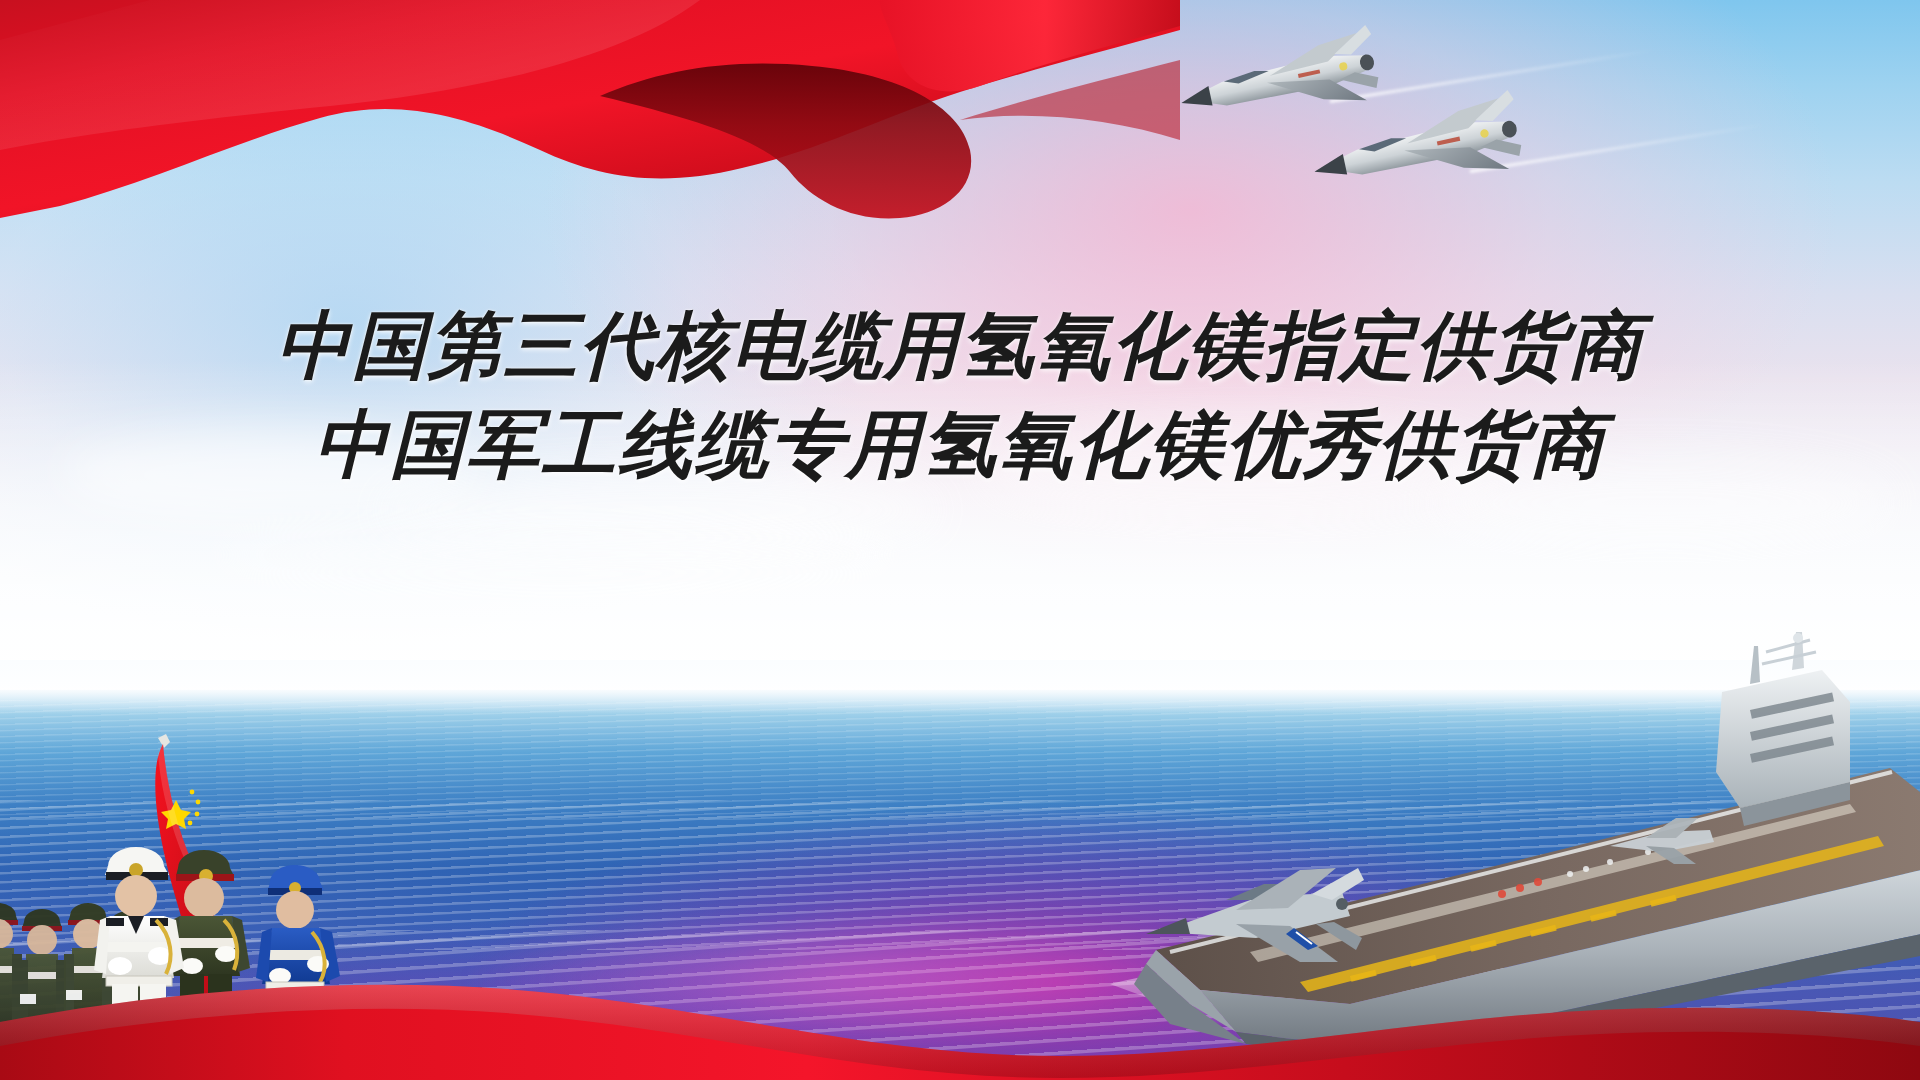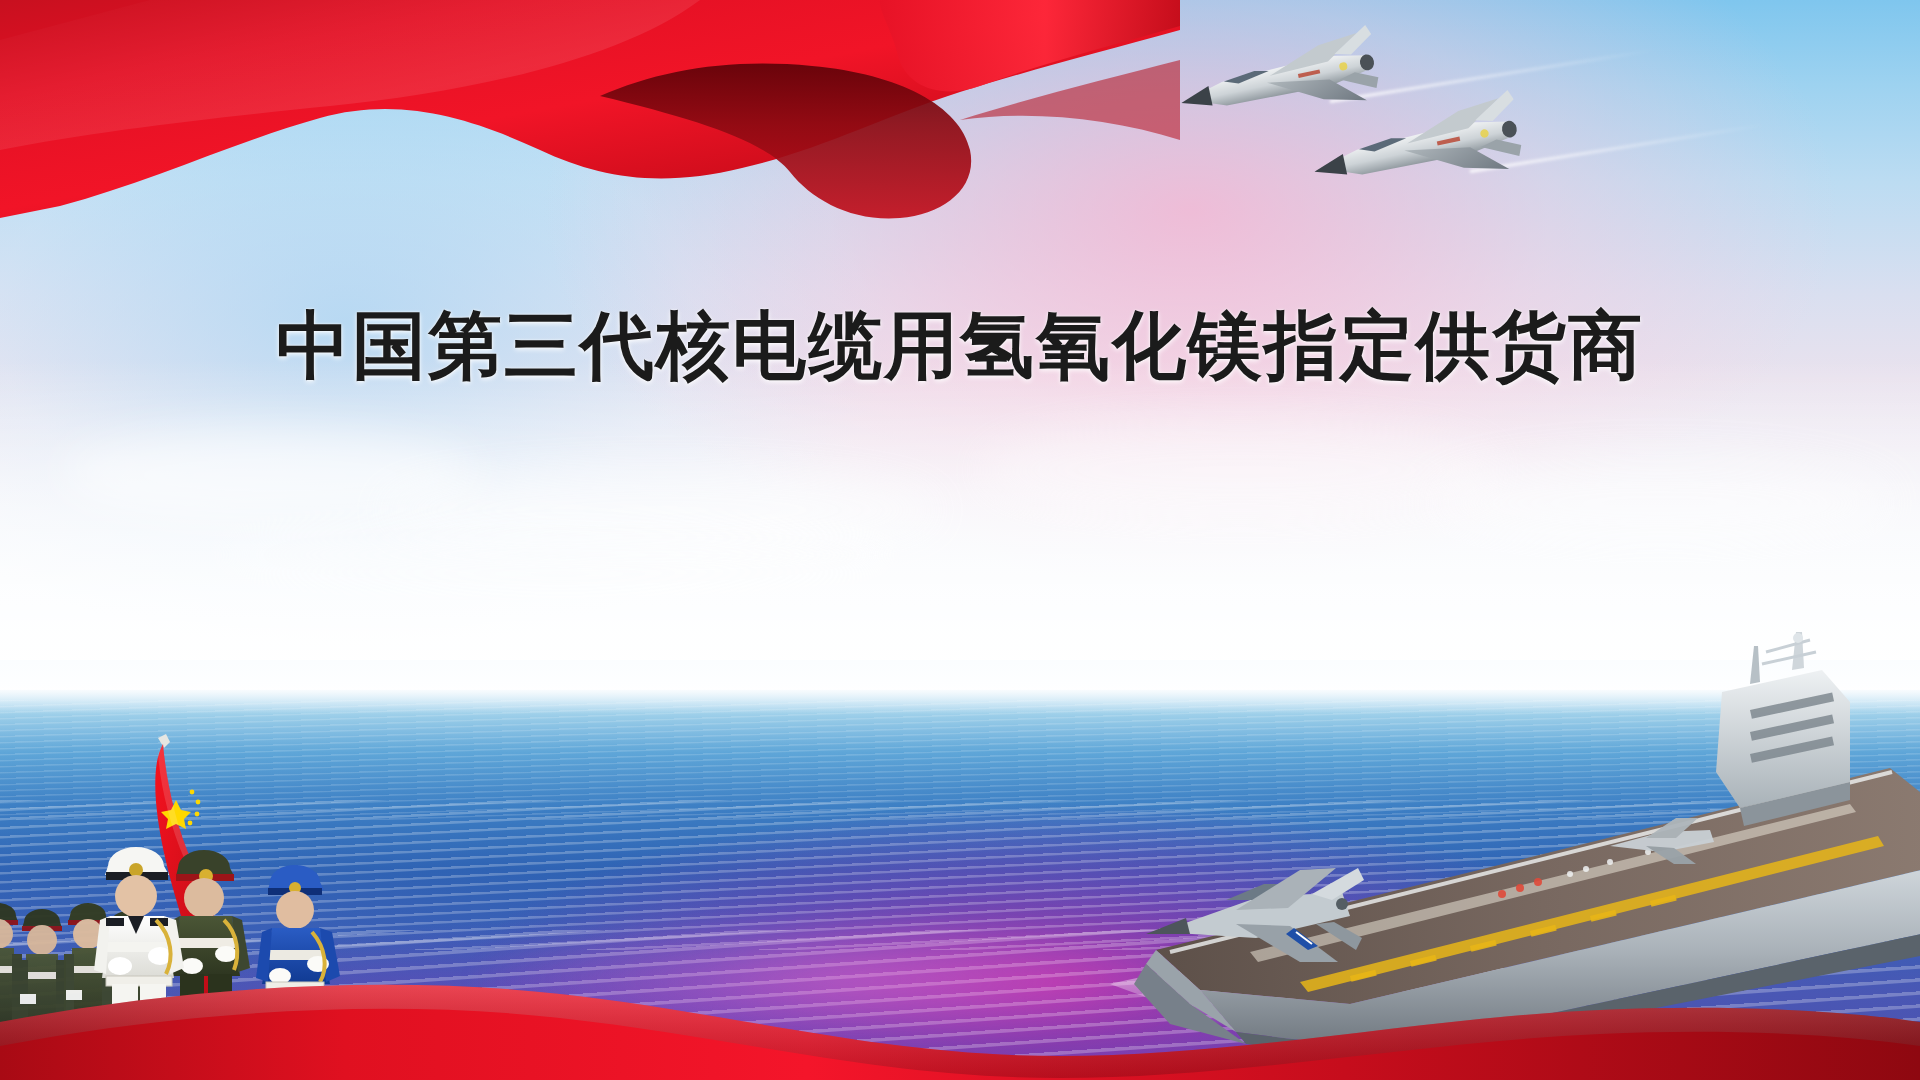--- a/index.html
+++ b/index.html
@@ -77,20 +77,21 @@
     position:absolute;left:300px;top:880px;width:1100px;height:200px;
     background:radial-gradient(ellipse 550px 100px at 50% 50%, rgba(255,120,220,.40) 0%, rgba(255,120,220,0) 70%);
     filter:blur(12px);
   }
 
   
   .titles{
     position:absolute;left:0;top:296px;width:1920px;
     text-align:center;
     z-index:40;
+    font-style:italic;
   }
   .title-line{
     color:#1b1b1b;
     font-weight:700;
     font-size:74px;
     line-height:1.34;
     letter-spacing:2px;
     white-space:nowrap;
     text-shadow:0 2px 5px rgba(255,255,255,.85), 0 0 2px rgba(255,255,255,.9);
   }
@@ -220,20 +221,21 @@
       <path d="M160,26 L196,4 L200,14 L176,30 Z" fill="#d8dee1"></path>
       <path d="M160,52 L194,68 L198,58 L176,48 Z" fill="#9aa3a9"></path>
       <ellipse cx="190" cy="41" rx="7" ry="8" fill="#4a5157"></ellipse>
       <rect x="120" y="38" width="22" height="4" fill="#b8402c" opacity=".8"></rect>
       <circle cx="166" cy="40" r="4" fill="#e8d14a" opacity=".85"></circle>
     </svg>
   </div>
 
   <div class="titles">
     <div class="title-line">中国第三代核电缆用氢氧化镁指定供货商</div>
+    <div class="title-line">中国军工线缆专用氢氧化镁优秀供货商</div>
   </div>
 
   <div class="sea"></div>
   <div class="sea-horizon"></div>
   <div class="wave w1"></div>
   <div class="wave w2"></div>
   <div class="wave w3"></div>
   <div class="sea-shimmer"></div>
 
   <div class="carrier">

